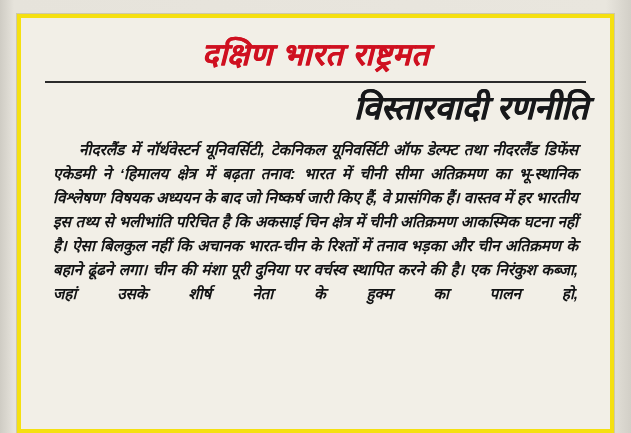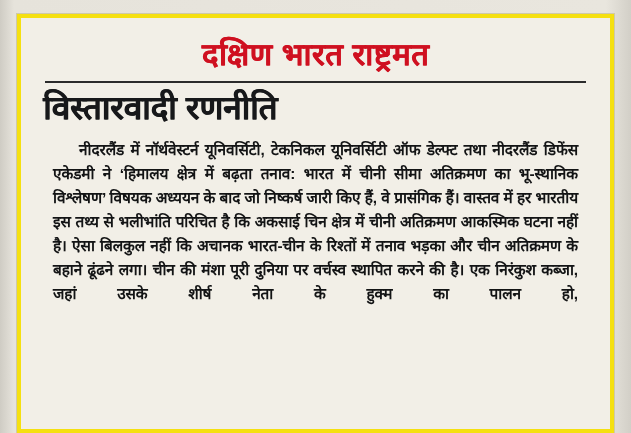--- a/index.html
+++ b/index.html
@@ -12,20 +12,21 @@
     height: 433px;
     overflow: hidden;
     font-family: "Liberation Serif", serif;
   }
   .page {
     position: relative;
     width: 631px;
     height: 433px;
     background: #5eead4;
     box-sizing: border-box;
+    font-style: italic;
   }
   
   .paper-bg {
     position: absolute;
     inset: 0;
     background:
       linear-gradient(90deg, #cfccc4 0px, #e6e3db 14px, #e9e6de 96%, #d2cfc7 100%);
   }
   .article {
     position: absolute;
@@ -54,21 +55,21 @@
     line-height: 1.1;
     margin-top: 10px;
     text-shadow: 0.5px 0 0 #cf1020;
   }
   .rule {
     height: 2px;
     background: #2b2b2b;
     margin: 9px 2px 6px 2px;
   }
   .headline {
-    text-align: left;
+    text-align: right;
     color: #17181a;
     font-family: "Liberation Sans", sans-serif;
     font-weight: bold;
     font-size: 33px;
     line-height: 1.18;
     margin: 2px 0 10px 0;
     text-shadow: 0.6px 0 0 #17181a;
   }
   .body-copy {
     color: #131415;

